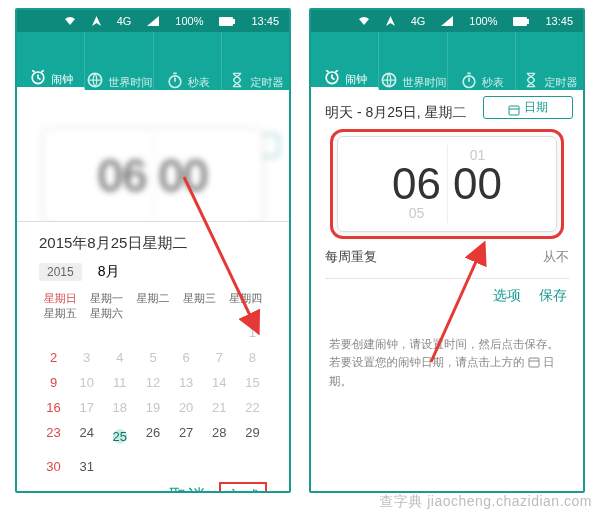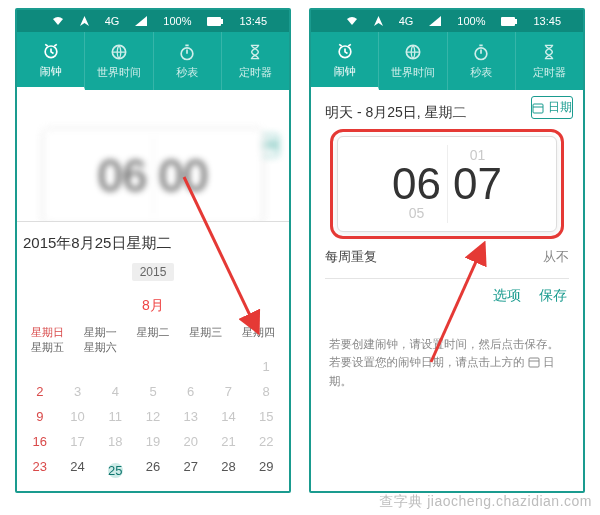--- a/index.html
+++ b/index.html
@@ -17,44 +17,44 @@
     border-radius: 2px;
     display: flex; flex-direction: column;
     overflow: hidden;
     position: relative;
     background: #fff;
   }
   
   .statusbar {
     height: 22px; background: #0e8a7d; color: #fff;
     display: flex; align-items: center; justify-content: flex-end;
-    font-size: 11px; padding: 0 22px; gap: 16px;
+    font-size: 11px; padding: 0 10px; gap: 16px;
   }
   .statusbar .icon { display: inline-flex; align-items: center; }
   .statusbar span { white-space: nowrap; }
   
   .tabbar {
     height: 58px; background: #13a89a;
     display: flex;
   }
   .tab {
-    flex: 1; display: flex; flex-direction: column; align-items: center; justify-content: center;
+    flex: 1; display: flex; flex-direction: row; align-items: flex-end; justify-content: center;
     color: #cfeeea; font-size: 11px; gap: 3px;
     border-right: 1px solid rgba(255,255,255,0.15);
   }
   .tab:last-child { border-right: none; }
   .tab.active { color: #fff; border-bottom: 3px solid #fff; }
   .tab .ticon { width: 20px; height: 20px; }
   
   .content { flex: 1; position: relative; background: #fff; overflow: hidden; }
   .blurred { filter: blur(3px); opacity: 0.85; }
   .date-pill {
     position: absolute; right: 10px; top: 6px;
     border: 1px solid #1a9b8f; color: #1a9b8f; font-size: 12px;
-    padding: 2px 0; border-radius: 3px; display: flex; align-items: center; gap: 4px;
+    padding: 2px 24px; border-radius: 3px; display: flex; align-items: flex-end; gap: 4px;
     background: #fff;
   }
   .time-card {
     margin: 38px auto 0; width: 220px; height: 96px;
     background: #fff; border: 1px solid #ddd; border-radius: 6px;
     box-shadow: 0 2px 8px rgba(0,0,0,0.08);
     display: flex; align-items: center; justify-content: center; gap: 12px;
     position: relative;
   }
   .time-card .col { display:flex; flex-direction:column; align-items:center; }
@@ -71,26 +71,26 @@
   .hr { height:1px; background:#e4e4e4; margin: 12px 14px 0; }
   .action-row { display:flex; justify-content:flex-end; gap:18px; padding: 8px 16px 0; align-items:center; }
   .action-link { color:#1a9b8f; font-size:14px; }
   .hint { font-size: 11.5px; color:#8a8a8a; line-height:1.6; padding: 30px 18px 0; }
   .hint .calico { display:inline-block; vertical-align:-2px; }
 
   
   .sheet {
     position:absolute; left:0; right:0; bottom:0; height: 270px;
     background:#fff; border-top:1px solid #ddd;
-    display:flex; flex-direction:column; padding: 8px 4px 6px;
+    display:flex; flex-direction:column; padding: 8px 20px 6px;
   }
   .sheet .title { font-size: 15px; color:#333; padding: 4px 2px 10px; }
-  .sheet .headrow { display:flex; align-items:center; gap:16px; padding: 0 2px 6px; flex-direction: column; }
+  .sheet .headrow { display:flex; align-items:center; gap:16px; padding: 0 2px 6px; }
   .yearchip { background:#eee; color:#666; font-size:12px; padding:2px 8px; border-radius:2px; }
-  .month { font-size:14px; color:#ef4444; }
+  .month { font-size:14px; color:#000000; }
   .dow { display:grid; grid-template-columns: repeat(5,1fr); font-size:11px; color:#666; text-align:center; padding: 4px 0; }
   .dow span:first-child { color:#d94a4a; }
   .grid { display:grid; grid-template-columns: repeat(7,1fr); row-gap: 10px; text-align:center; font-size:13px; color:#555; }
   .grid .dim { color:#c7c7c7; }
   .grid .sun { color:#d94a4a; }
   .grid .sel { width:24px;height:24px;line-height:24px;margin:0 auto;border-radius:50%;background:#cdebe7;color:#0f766e; }
   .sheet .btns { display:flex; justify-content:flex-end; gap:16px; padding: 10px 4px 2px; }
   .sheet .btns .lnk { color:#1a9b8f; font-size:18px; }
   .red-box { outline:2px solid #e53935; padding:2px 4px; }
 
@@ -323,21 +323,21 @@
     <div class="subtitle">明天 - 8月25日, 星期二</div>
     <div class="time-card red-outline" style="margin-top:14px;gap:12px;">
       <div class="divline"></div>
       <div class="col">
         <span class="ghost">&nbsp;</span>
         <span class="big">06</span>
         <span class="ghost">05</span>
       </div>
       <div class="col">
         <span class="ghost">01</span>
-        <span class="big">07</span>
+        <span class="big">00</span>
         <span class="ghost">&nbsp;</span>
       </div>
     </div>
     <div class="repeat-row">
       <span>每周重复</span>
       <span class="val">从不</span>
     </div>
     <div class="hr"></div>
     <div class="action-row">
       <span class="action-link">选项</span>

